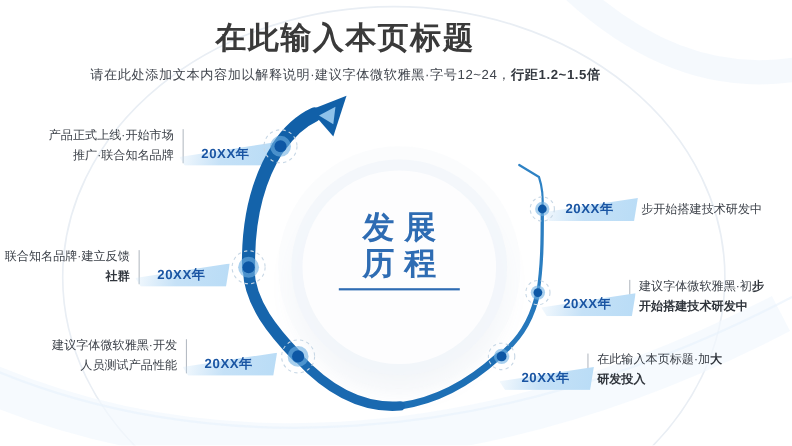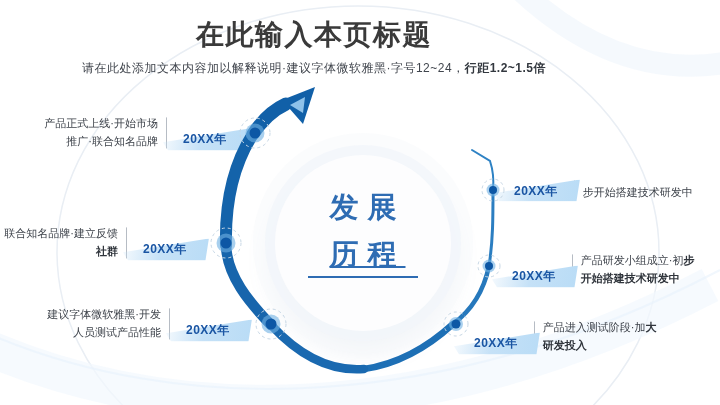--- a/index.html
+++ b/index.html
@@ -20,21 +20,21 @@
 
   
   .center-circle{
     position:absolute;left:275px;top:155px;width:176px;height:176px;border-radius:50%;
     background:#fdfdfe;z-index:2;text-align:center;
     box-shadow:0 0 0 10px rgba(242,246,250,.85), 0 0 0 22px rgba(247,250,252,.55),
                0 16px 28px rgba(110,140,175,.18);
   }
   .center-circle .c-line{font-size:29px;font-weight:700;color:#2e6cb3;letter-spacing:9px;margin-left:9px;line-height:1;}
   .center-circle .c1{margin-top:38px;}
-  .center-circle .c2{margin-top:18px;text-decoration:underline;}
+  .center-circle .c2{margin-top:4px;}
   .center-circle .c-underline{width:110px;height:2px;background:#2e6cb3;margin:7px auto 0 auto;}
   .center-circle .c-wm{margin-top:6px;font-size:7.5px;color:#d6dade;letter-spacing:1.4px;font-weight:700;}
 
   
   .ms{position:absolute;display:flex;align-items:flex-end;z-index:3;transform:translateY(-50%);}
   .ms .txt{font-size:11px;color:#3c4149;line-height:1.6;word-break:break-all;}
   .ms .txt b{font-weight:700;color:#30353c;}
   .ms.left .txt{text-align:right;}
   .ms.right .txt{text-align:left;}
   .ms .sep{width:1px;background:#b6bcc4;align-self:stretch;margin:2px 8px;}
@@ -90,27 +90,27 @@
 
   <div class="ms right" style="top:190px;left:506px;">
     <div class="year"><i class="swoosh"></i><span class="yr">20XX年</span></div>
     <div class="sep"></div>
     <div class="txt"><span>步开始搭建技术研发中</span><b></b></div>
   </div>
 
   <div class="ms right" style="top:270px;left:504px;">
     <div class="year"><i class="swoosh"></i><span class="yr">20XX年</span></div>
     <div class="sep"></div>
-    <div class="txt"><span>产品研发小组成立·初</span><b>步开始搭建技术研发中</b></div>
+    <div class="txt"><span>建议字体微软雅黑·初</span><b>步开始搭建技术研发中</b></div>
   </div>
 
   <div class="ms right" style="top:337px;left:466px;">
     <div class="year"><i class="swoosh"></i><span class="yr">20XX年</span></div>
     <div class="sep"></div>
-    <div class="txt"><span>产品进入测试阶段·加</span><b>大研发投入</b></div>
+    <div class="txt"><span>在此输入本页标题·加</span><b>大研发投入</b></div>
   </div>
 
   <svg class="spiral" width="720" height="405" viewBox="0 0 720 405">
 
     <g fill="none" stroke-linecap="round">
       <path d="M 472 150 L 490 161 C 493 170 494 179 493 190" stroke="#2e82c4" stroke-width="2"></path>
       <path d="M 493 190 C 493 217 493 241 489 266" stroke="#2b7ec1" stroke-width="3"></path>
       <path d="M 489 266 C 484 290 472 310 453 324" stroke="#2678bc" stroke-width="4.5"></path>
       <path d="M 453 324 C 430 345 399 364 364 369" stroke="#1d6fb5" stroke-width="6.5"></path>
       <path d="M 364 369 C 326 372 295 351 271 325" stroke="#1a69b0" stroke-width="8.5"></path>

